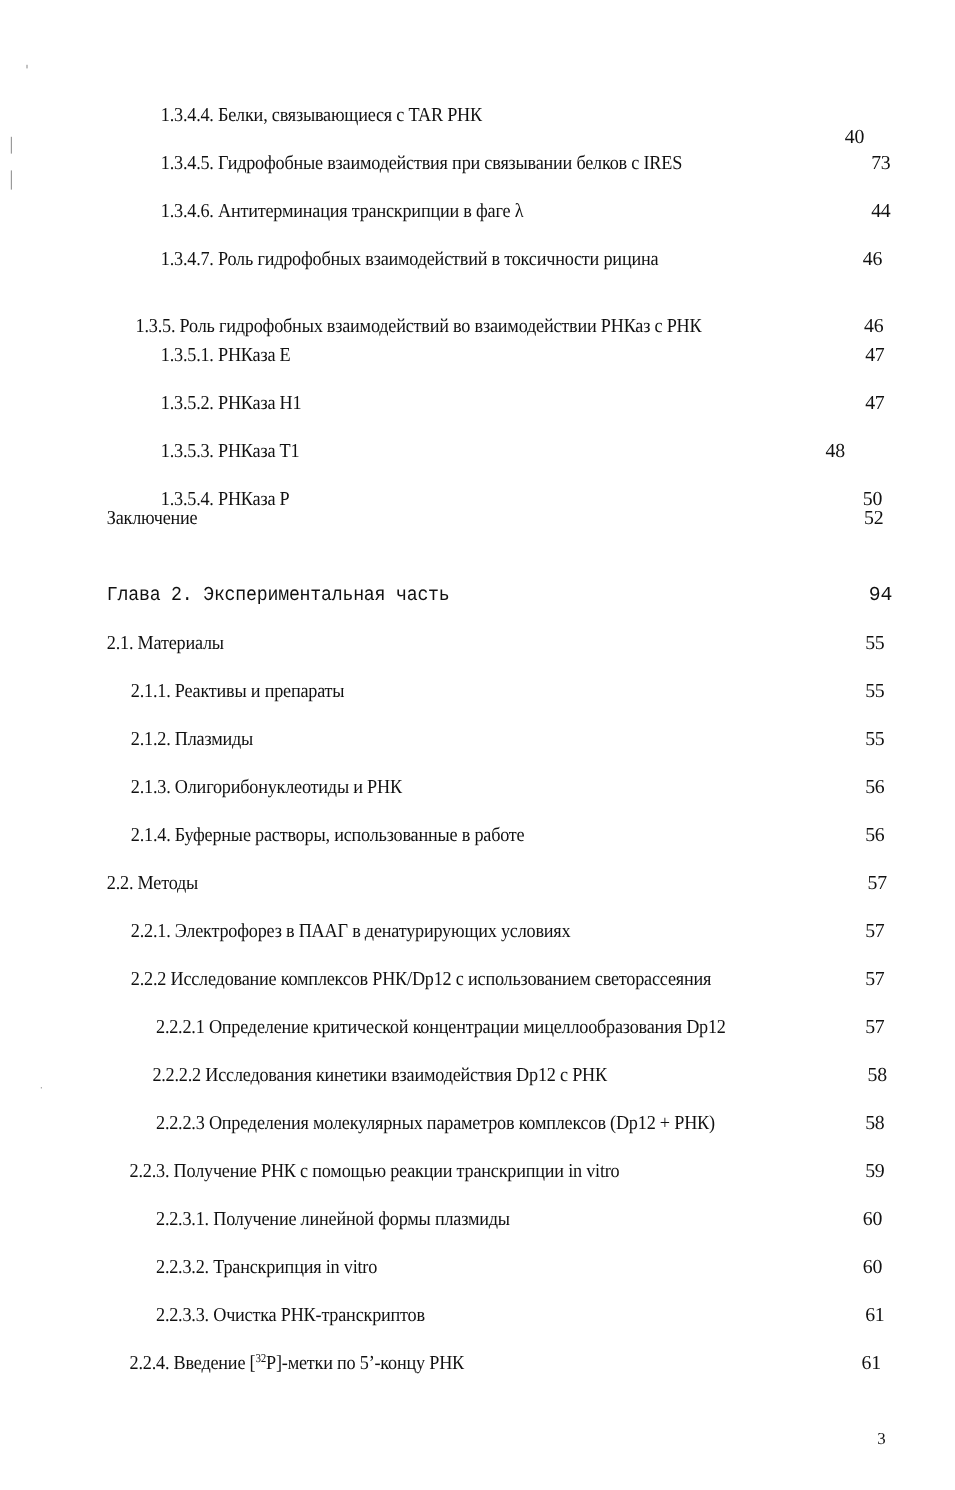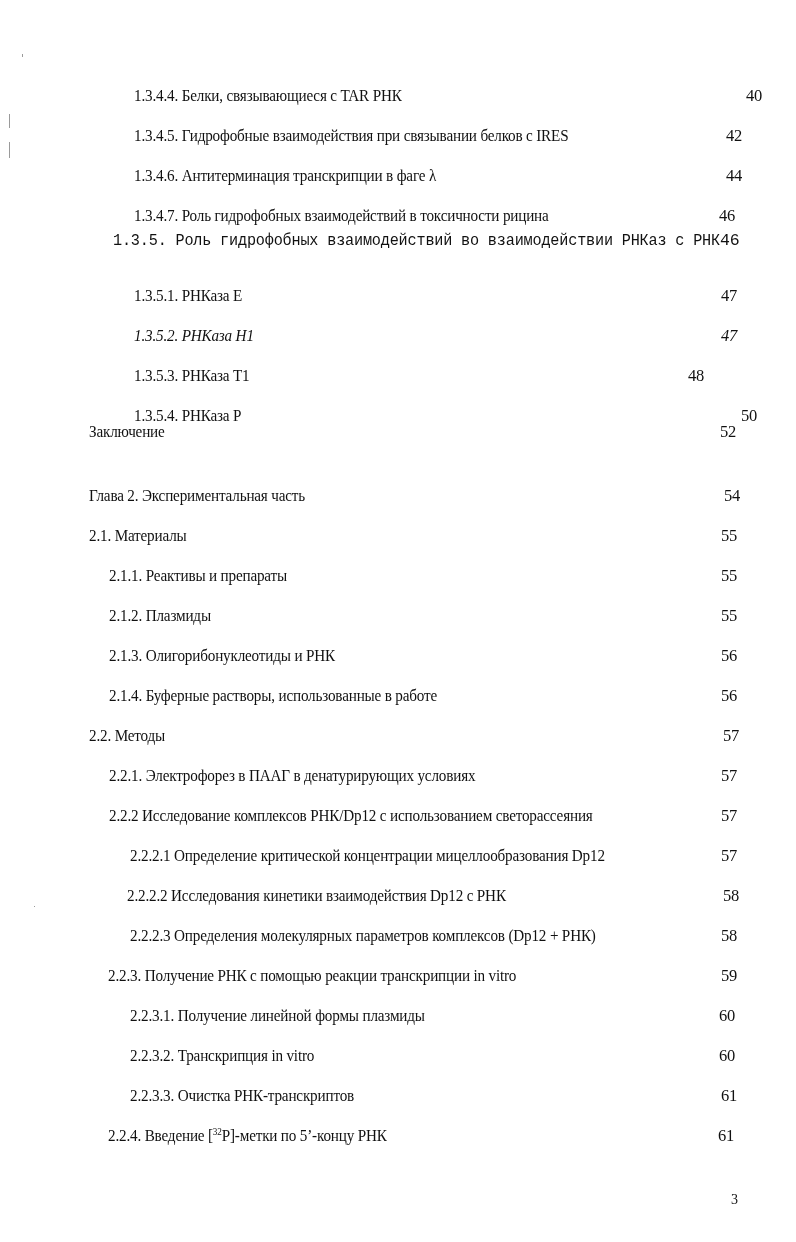--- a/index.html
+++ b/index.html
@@ -65,71 +65,71 @@
 
   <div class="margin-mark" style="left:22px; top:54px; width:1px; height:3px;"></div>
   <div class="margin-mark" style="left:9px; top:114px; width:1px; height:14px;"></div>
   <div class="margin-mark" style="left:9px; top:142px; width:1px; height:16px;"></div>
   <div class="margin-mark" style="left:34px; top:906px; width:1px; height:1px;"></div>
 
   <div>
 
     <div class="toc-row" style="top:84px;">
       <span class="toc-title" style="left:134px;">1.3.4.4. Белки, связывающиеся с TAR РНК</span>
-      <span class="toc-page" style="left:746px;">40</span>
+      <span class="toc-page" style="left:704px;margin-top:18px;">40</span>
     </div>
 
     <div class="toc-row" style="top:124px;">
       <span class="toc-title" style="left:134px;">1.3.4.5. Гидрофобные взаимодействия при связывании белков с IRES</span>
-      <span class="toc-page" style="left:726px;">42</span>
+      <span class="toc-page" style="left:726px;">73</span>
     </div>
 
     <div class="toc-row" style="top:164px;">
       <span class="toc-title" style="left:134px;">1.3.4.6. Антитерминация транскрипции в фаге λ</span>
       <span class="toc-page" style="left:726px;">44</span>
     </div>
 
     <div class="toc-row" style="top:204px;">
       <span class="toc-title" style="left:134px;">1.3.4.7. Роль гидрофобных взаимодействий в токсичности рицина</span>
       <span class="toc-page" style="left:719px;">46</span>
     </div>
 
-    <div class="toc-row" style="top:229px;font-family:Liberation Mono, monospace;">
+    <div class="toc-row" style="top:260px;">
       <span class="toc-title" style="left:113px;">1.3.5. Роль гидрофобных взаимодействий во взаимодействии РНКаз с РНК</span>
       <span class="toc-page" style="left:720px;">46</span>
     </div>
 
     <div class="toc-row" style="top:284px;">
       <span class="toc-title" style="left:134px;">1.3.5.1. РНКаза E</span>
       <span class="toc-page" style="left:721px;">47</span>
     </div>
 
-    <div class="toc-row" style="top:324px;font-style:italic;">
+    <div class="toc-row" style="top:324px;">
       <span class="toc-title" style="left:134px;">1.3.5.2. РНКаза H1</span>
       <span class="toc-page" style="left:721px;">47</span>
     </div>
 
     <div class="toc-row" style="top:364px;">
       <span class="toc-title" style="left:134px;">1.3.5.3. РНКаза T1</span>
       <span class="toc-page" style="left:688px;">48</span>
     </div>
 
     <div class="toc-row" style="top:404px;">
       <span class="toc-title" style="left:134px;">1.3.5.4. РНКаза P</span>
-      <span class="toc-page" style="left:741px;text-align:center;">50</span>
+      <span class="toc-page" style="left:719px;text-align:center;">50</span>
     </div>
 
     <div class="toc-row" style="top:420px;">
       <span class="toc-title" style="left:89px;">Заключение</span>
       <span class="toc-page" style="left:720px;">52</span>
     </div>
 
-    <div class="toc-row" style="top:484px;">
+    <div class="toc-row" style="top:484px;font-family:Liberation Mono, monospace;">
       <span class="toc-title" style="left:89px;">Глава 2. Экспериментальная часть</span>
-      <span class="toc-page" style="left:724px;">54</span>
+      <span class="toc-page" style="left:724px;">94</span>
     </div>
 
     <div class="toc-row" style="top:524px;">
       <span class="toc-title" style="left:89px;">2.1. Материалы</span>
       <span class="toc-page" style="left:721px;">55</span>
     </div>
 
     <div class="toc-row" style="top:564px;">
       <span class="toc-title" style="left:109px;">2.1.1. Реактивы и препараты</span>
       <span class="toc-page" style="left:721px;">55</span>

